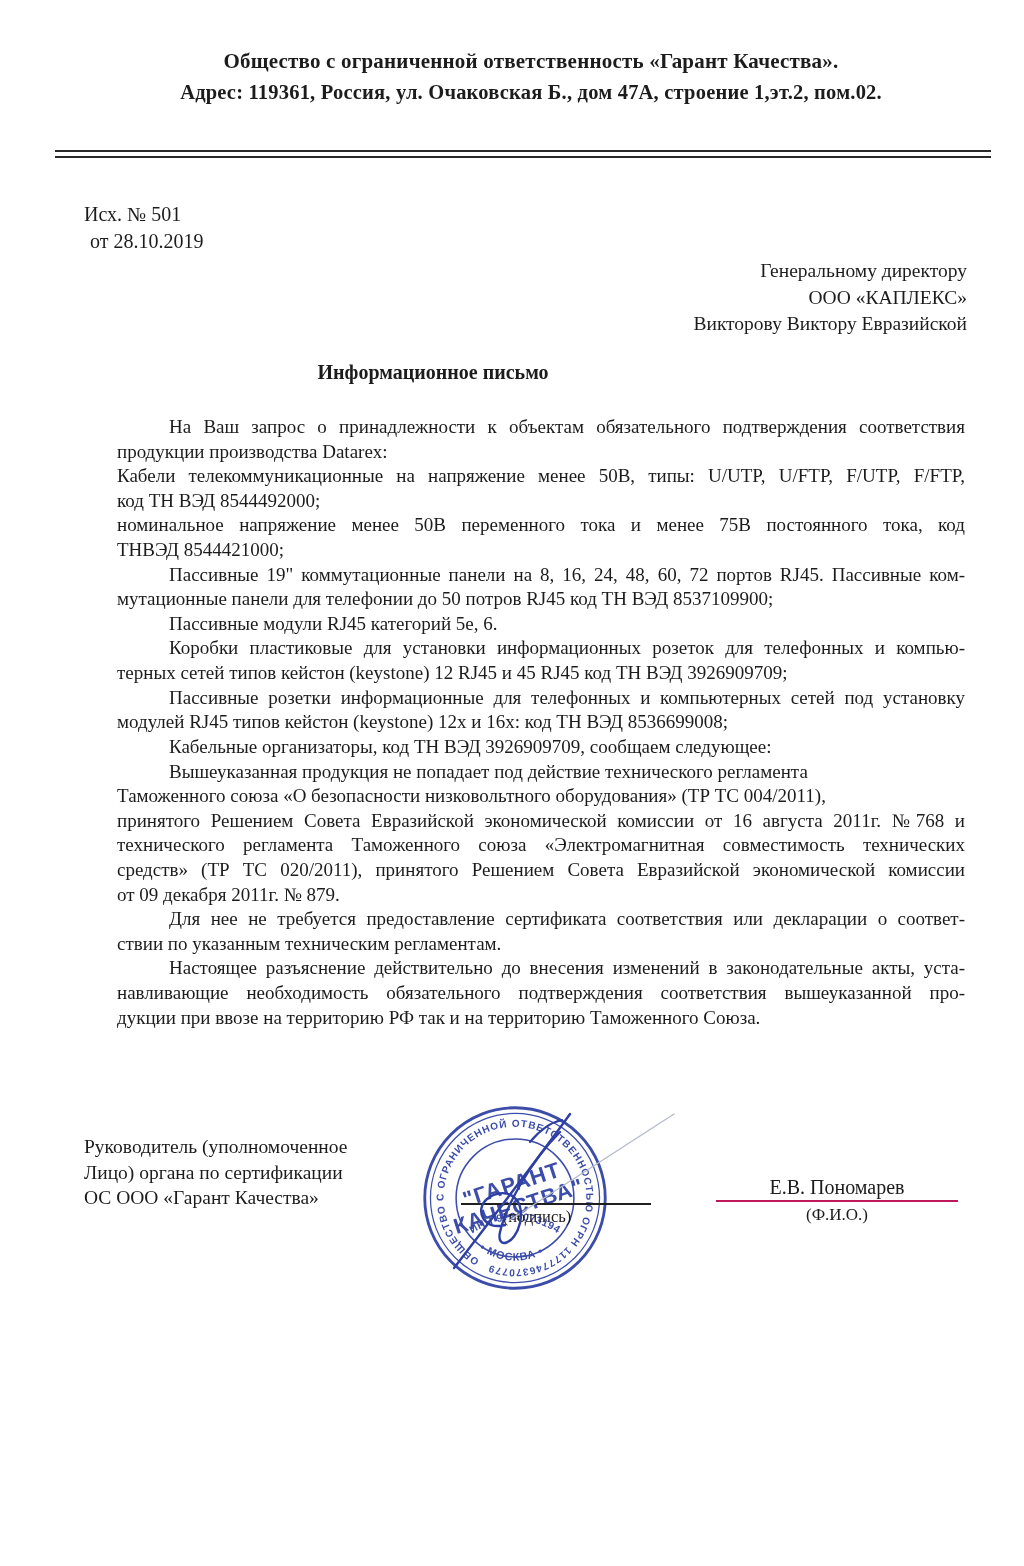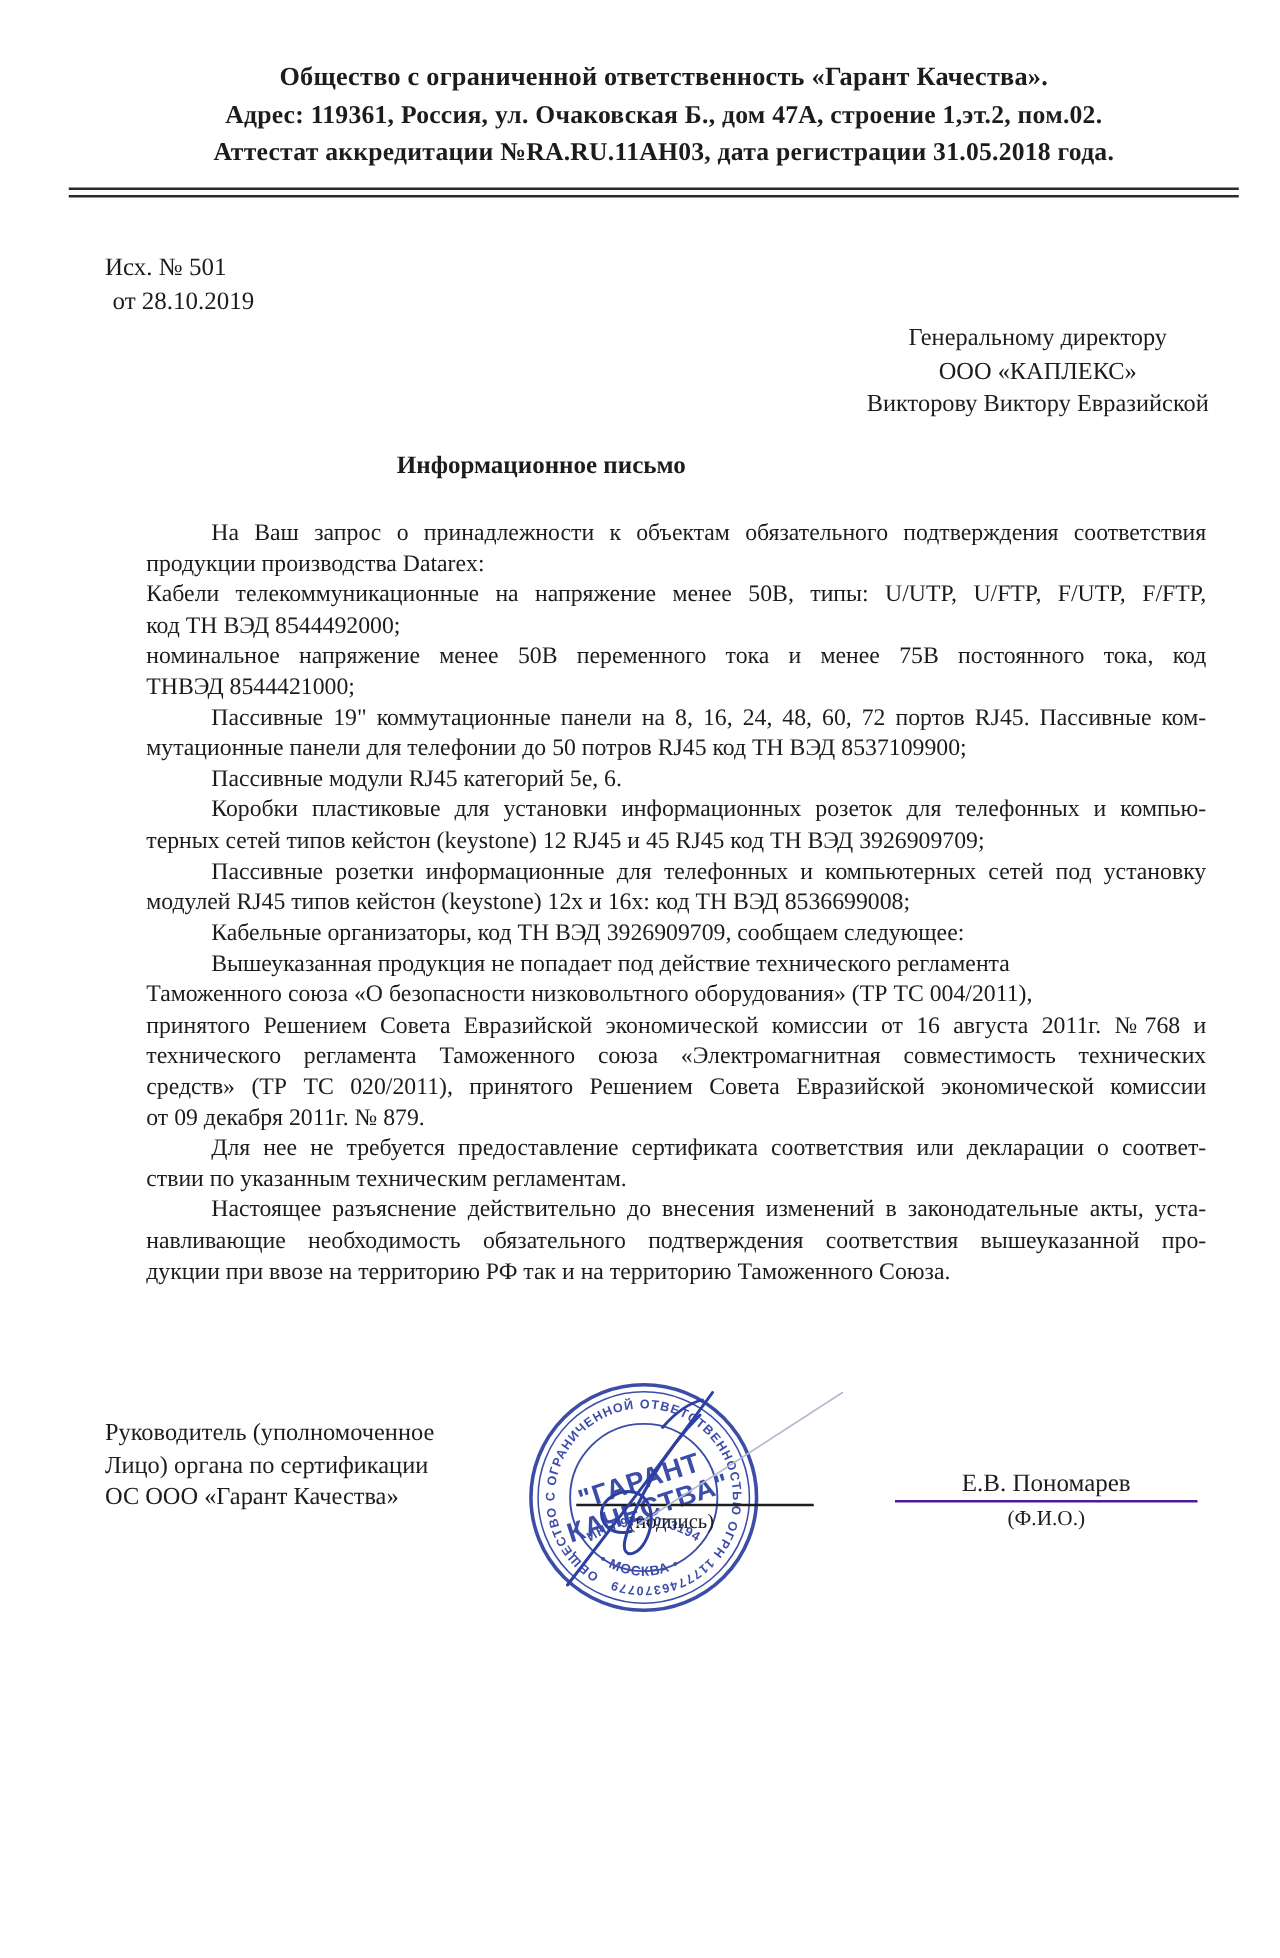--- a/index.html
+++ b/index.html
@@ -12,53 +12,52 @@
   
   .letterhead{position:absolute; left:0; right:0; top:46px; text-align:center;
     font-weight:bold; padding-left:38px; letter-spacing:.2px;}
   .lh1{font-size:21px; line-height:31px;}
   .lh2{font-size:20.5px; line-height:30px;}
   .rule{position:absolute; left:55px; top:150px; width:936px; height:3.5px;
     border-top:2.5px solid #2a2a2a; border-bottom:2px solid #2a2a2a;}
   
   .meta{position:absolute; left:84px; top:201px; font-size:20px; line-height:27px;}
   .meta-date{padding-left:6px;}
-  .recipient{position:absolute; right:57px; top:258px; text-align:center;
+  .recipient{position:absolute; right:57px; top:258px; text-align:right;
     font-size:19.5px; line-height:26.5px;margin-left:28px;}
   .title{position:absolute; left:0; width:826px; top:361px; text-align:center;
     font-weight:bold; font-size:20px; padding-left:40px; box-sizing:border-box;}
   
   .body{position:absolute; left:80px; top:415px; width:885px; font-size:19px;}
   .bline{height:24.62px; line-height:24.62px; white-space:nowrap;margin-left:37px;}
   .bline.just{white-space:normal; text-align:justify; text-align-last:justify;}
   .bline.ind{padding-left:52px;}
   
   .sig-left{position:absolute; left:84px; top:1134px; font-size:19.5px; line-height:25.5px;}
   .stamp-svg{position:absolute; left:420px; top:1103px; width:190px; height:190px; overflow:visible; opacity:.93;}
   .sign-line{position:absolute; left:461px; top:1203px; width:190px; height:0;
     border-top:2px solid #1f1f1f; z-index:3;}
   .sign-caption{position:absolute; left:490px; top:1207px; width:94px; text-align:center;
     font-size:16.5px; z-index:3;}
   .sig-overlay{position:absolute; left:412px; top:1090px; width:310px; height:225px;
     overflow:visible; z-index:4; pointer-events:none;}
   .sig-right{position:absolute; left:716px; top:1176px; width:242px; z-index:2;}
   .sig-name{font-size:20px; text-align:center; padding-bottom:2px;
-    border-bottom:2px solid #4c1d95; line-height:22px;}
+    border-bottom:2px solid #be185d; line-height:22px;}
   .sig-fio{font-size:17px; text-align:center; margin-top:3px;}
   .stamp-text{font-family:"Liberation Sans","DejaVu Sans",sans-serif; font-weight:bold;}
 </style>
 </head>
 <body>
 
 <div class="page">
 
   <header class="letterhead">
     <div class="lh1">Общество с ограниченной ответственность «Гарант Качества».</div>
     <div class="lh2">Адрес: 119361, Россия, ул. Очаковская Б., дом 47А, строение 1,эт.2, пом.02.</div>
-    <div class="lh2">Аттестат аккредитации №RA.RU.11АН03, дата регистрации 31.05.2018 года.</div>
   </header>
 
   <div class="rule"></div>
 
   <div class="meta">
     <div>Исх. № 501</div>
     <div class="meta-date">от 28.10.2019</div>
   </div>
 
   <div class="recipient" id="recipient">

